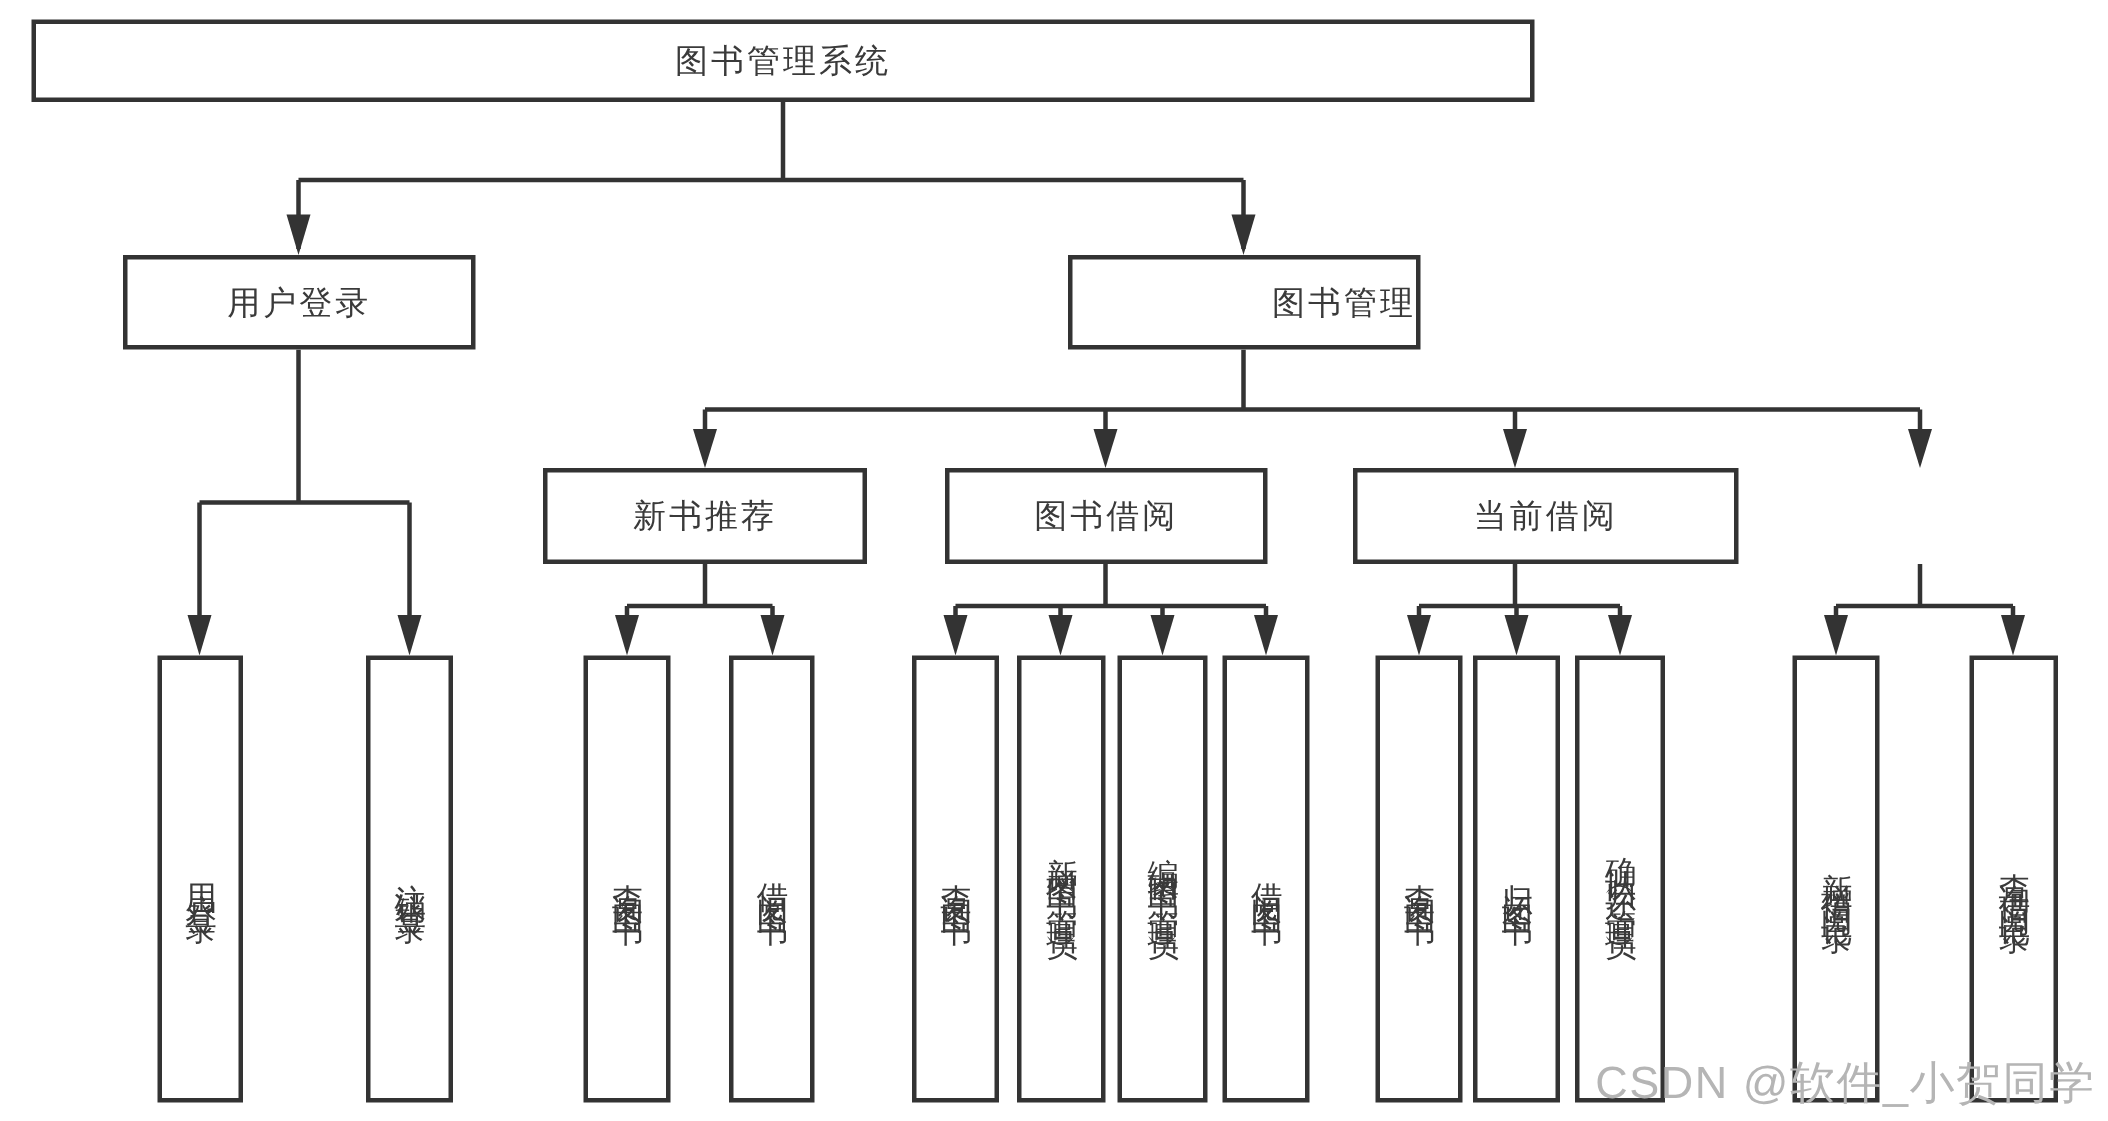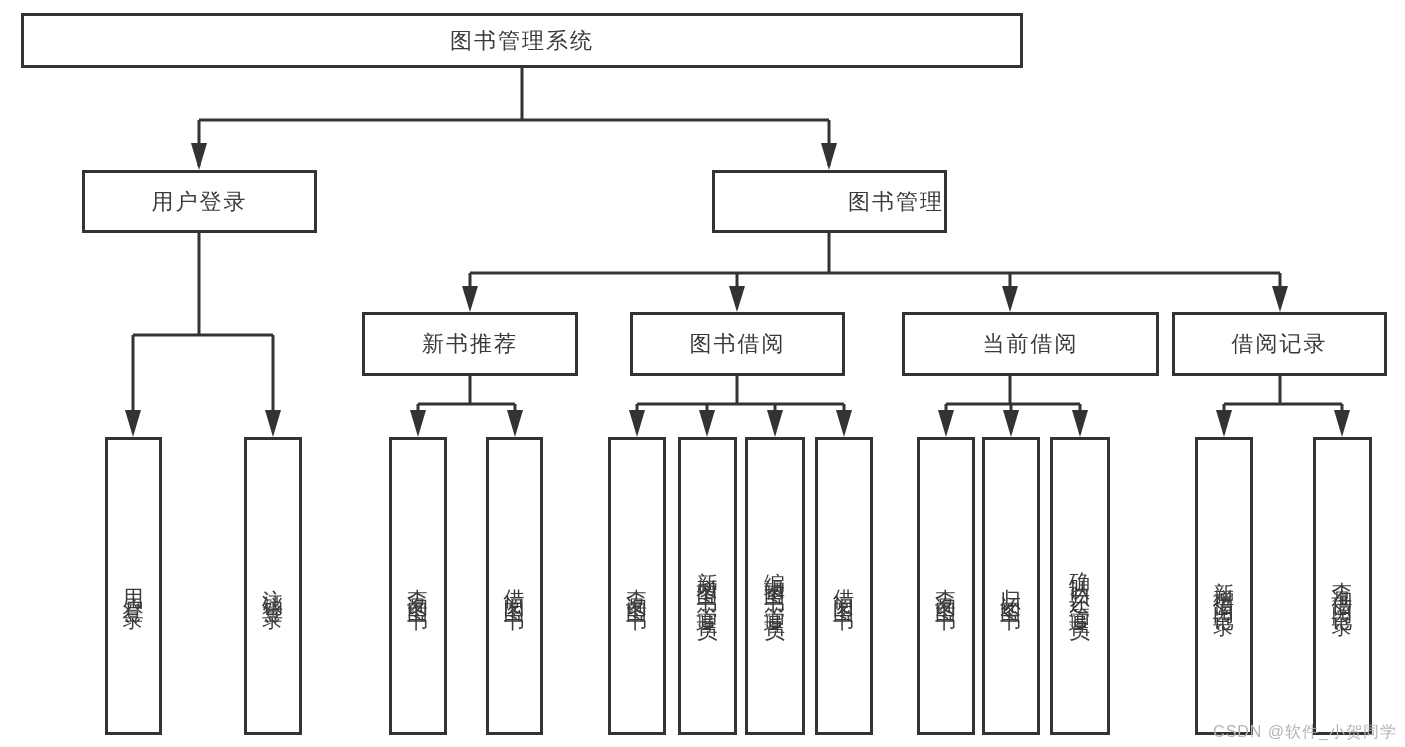--- a/index.html
+++ b/index.html
@@ -67,21 +67,21 @@
   #leaf-cb-0 { left: 917px;  width: 58px; }
   #leaf-cb-1 { left: 982px;  width: 58px; }
   #leaf-cb-2 { left: 1050px; width: 60px; }
   #leaf-rc-0 { left: 1195px; width: 58px; }
   #leaf-rc-1 { left: 1313px; width: 59px; }
 
   #watermark {
     position: absolute;
     right: 8px;
     bottom: 4px;
-    font-size: 16px;
+    font-size: 30px;
     color: #b5b5b5;
     letter-spacing: 1px;
     white-space: nowrap;
     pointer-events: none;
   }
 </style>
 </head>
 <body>
 
 <div id="canvas">
@@ -149,23 +149,20 @@
 
   <div class="node hnode" id="box-borrow">
     <span>图书借阅</span>
   </div>
   <div class="node hnode" id="box-new-book">
     <span>新书推荐</span>
   </div>
   <div class="node hnode" id="box-current">
     <span>当前借阅</span>
   </div>
-  <div class="node hnode" id="box-record">
-    <span>借阅记录</span>
-  </div>
 
   <div class="node leaf" id="leaf-ul-0">
     <span>用户登录</span>
   </div>
   <div class="node leaf" id="leaf-ul-1">
     <span>注销登录</span>
   </div>
 
   <div class="node leaf" id="leaf-nb-0">
     <span>查询图书</span>

